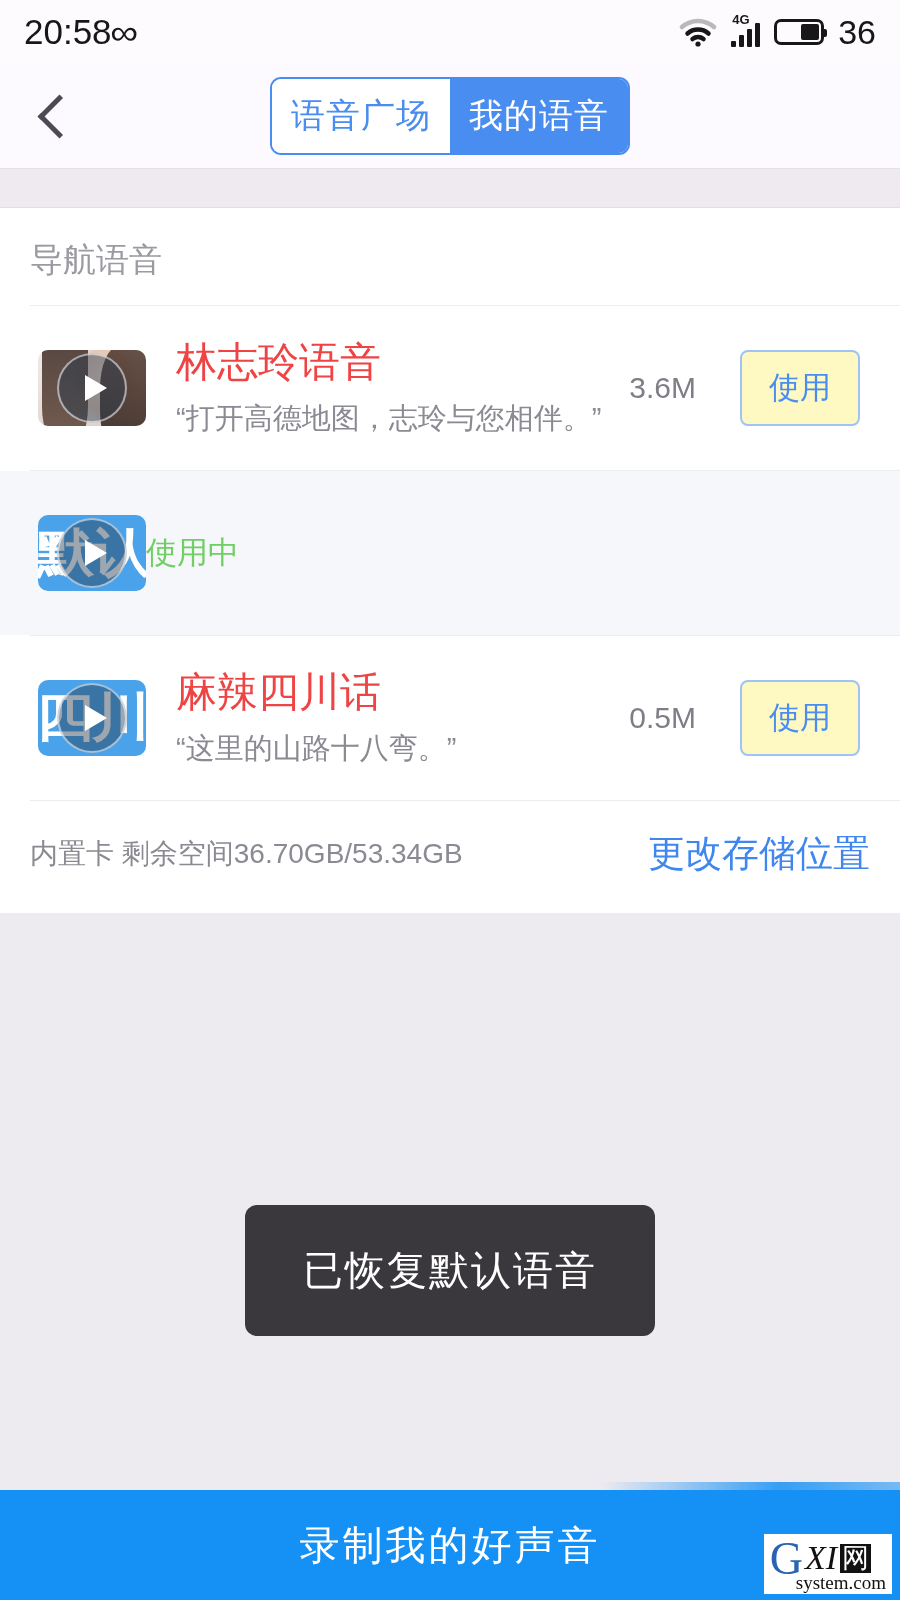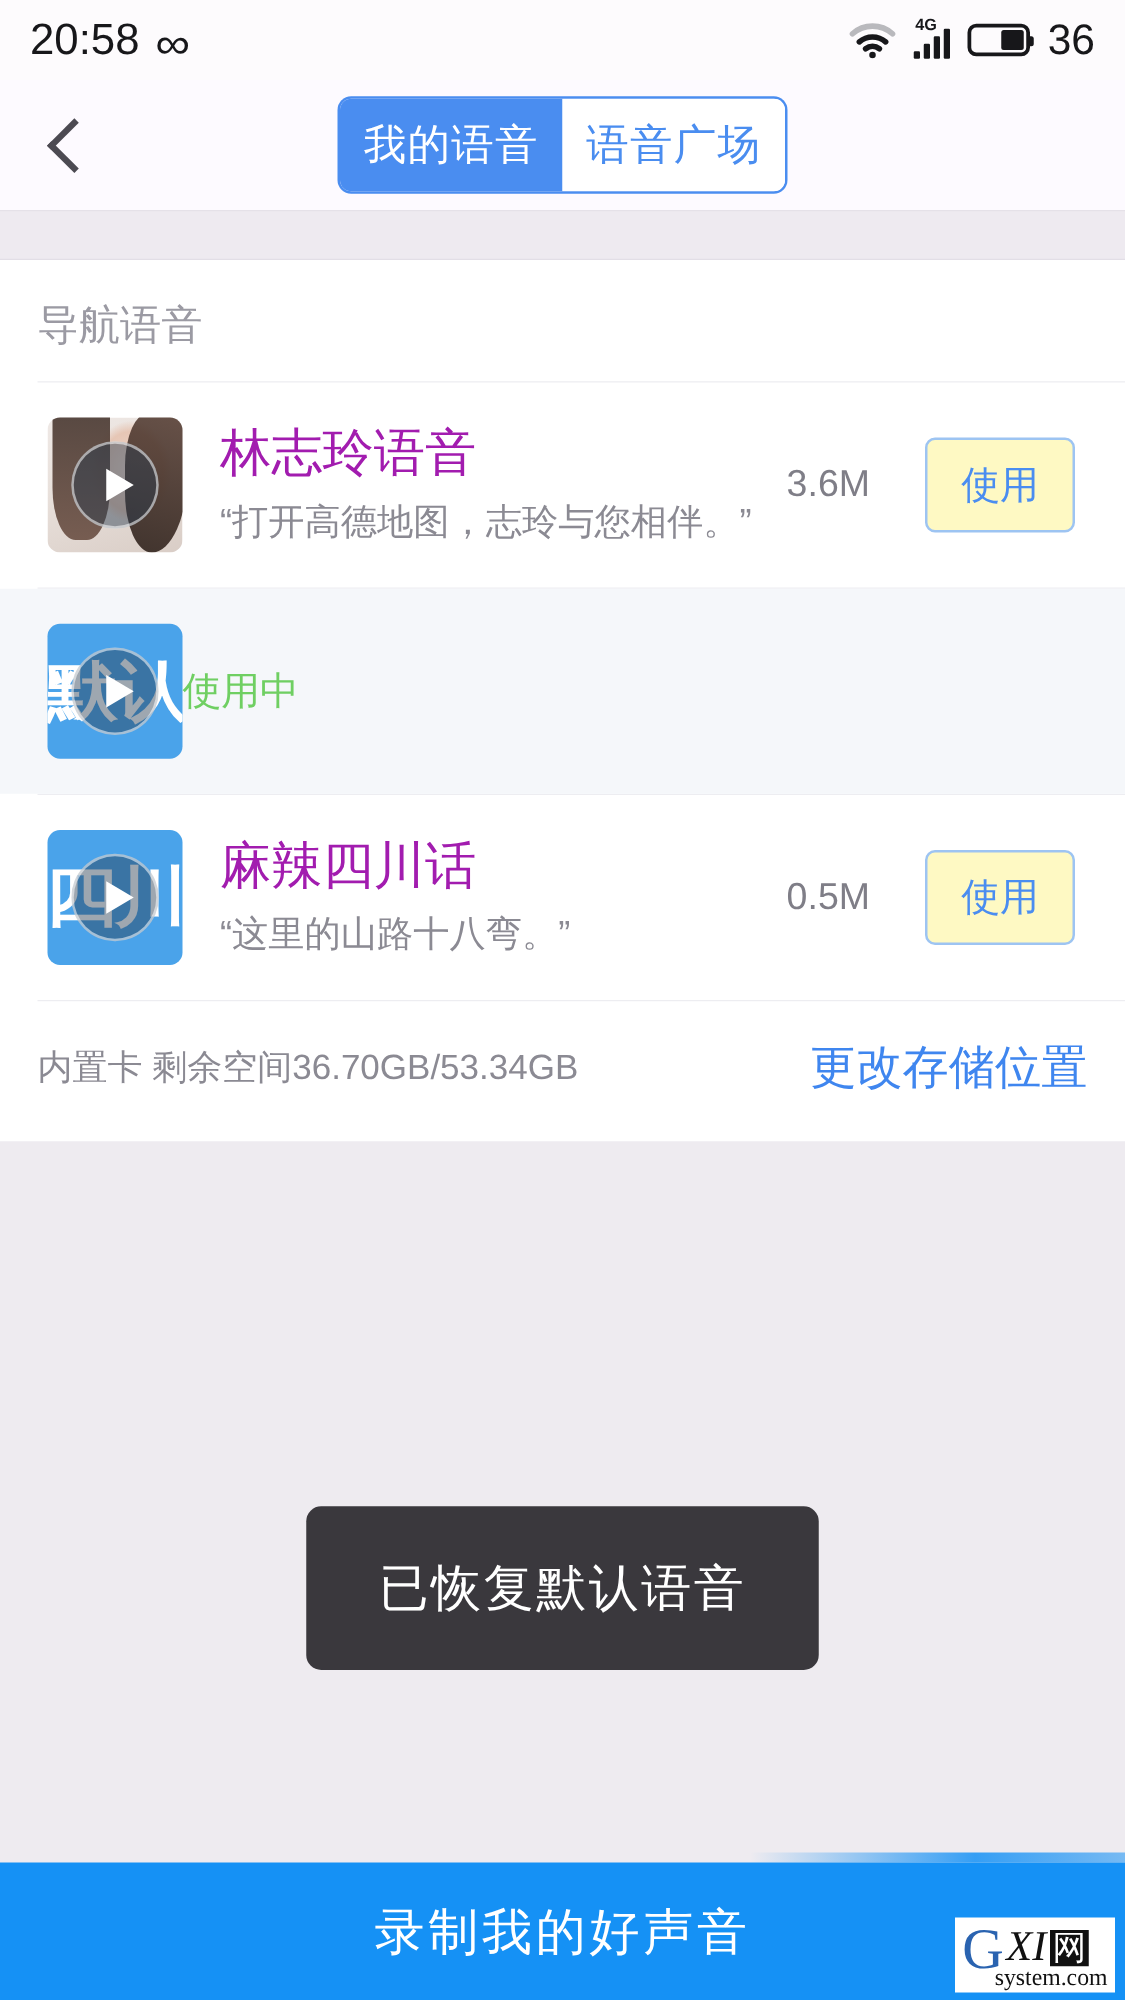--- a/index.html
+++ b/index.html
@@ -20,22 +20,21 @@
     height: 64px;
     background: #fdfbfd;
     display: flex;
     align-items: center;
     justify-content: space-between;
     padding: 0 24px;
     box-sizing: border-box;
   }
   .status-left {
     display: flex;
-    align-items: flex-end;
-    gap: 14px;
+    align-items: center;
   }
   .status-time {
     font-size: 35px;
     color: #17171a;
     letter-spacing: 0px;
   }
   .infinity-icon {
     font-size: 34px;
     color: #17171a;
     line-height: 1;
@@ -184,21 +183,21 @@
     padding: 22px 28px 22px 38px;
     box-sizing: border-box;
     position: relative;
     min-height: 164px;
   }
   .voice-row.selected {
     background: #f5f7fa;
   }
   .thumb {
     width: 108px;
-    height: 108px;
+    height: 76px;
     border-radius: 10px;
     position: relative;
     overflow: hidden;
     flex: 0 0 auto;
   }
   .thumb.photo {
     background:
       radial-gradient(ellipse 46px 58px at 62% 40%, #f0d9cd 0%, #e6c6b5 55%, rgba(230,198,181,0) 70%),
       linear-gradient(160deg, #efe9e6 0%, #e9e1dc 40%, #d9cdc6 100%);
   }
@@ -257,21 +256,21 @@
     border-bottom: 13px solid transparent;
     margin-left: 7px;
   }
   .voice-info {
     flex: 1 1 auto;
     padding-left: 30px;
     min-width: 0;
   }
   .voice-name {
     font-size: 41px;
-    color: #a21caf;
+    color: #ef4444;
     line-height: 1.12;
   }
   .voice-quote {
     font-size: 29px;
     color: #8b8a93;
     margin-top: 16px;
     line-height: 1.15;
   }
   .voice-right {
     display: flex;
@@ -437,22 +436,22 @@
     </span>
     <span class="battery-pct">36</span>
   </div>
 </div>
 
 <div class="app-header">
   <div class="back-btn">
     <span class="chev"></span>
   </div>
   <div class="segmented">
+    <div class="seg inactive">语音广场</div>
     <div class="seg active">我的语音</div>
-    <div class="seg inactive">语音广场</div>
   </div>
 </div>
 
 <div class="header-gap"></div>
 
 <div class="card">
   <div class="section-title">导航语音</div>
   <div class="divider"></div>
 
   <div class="voice-row">

